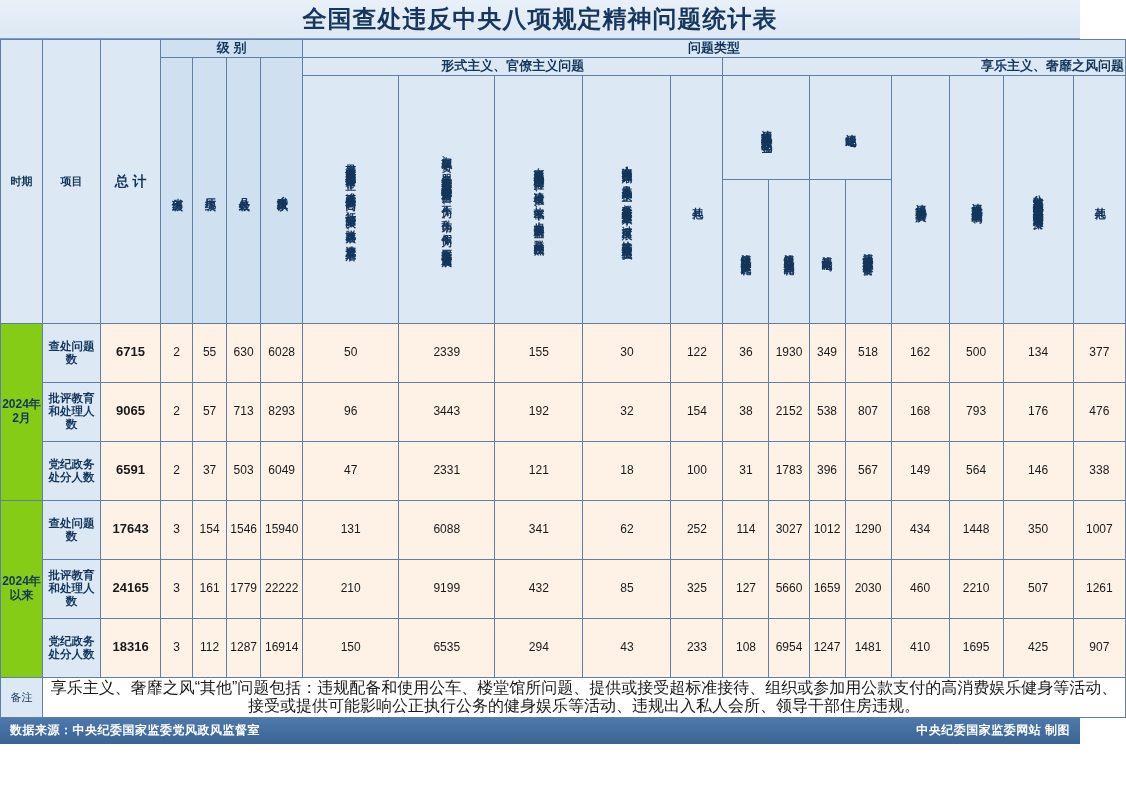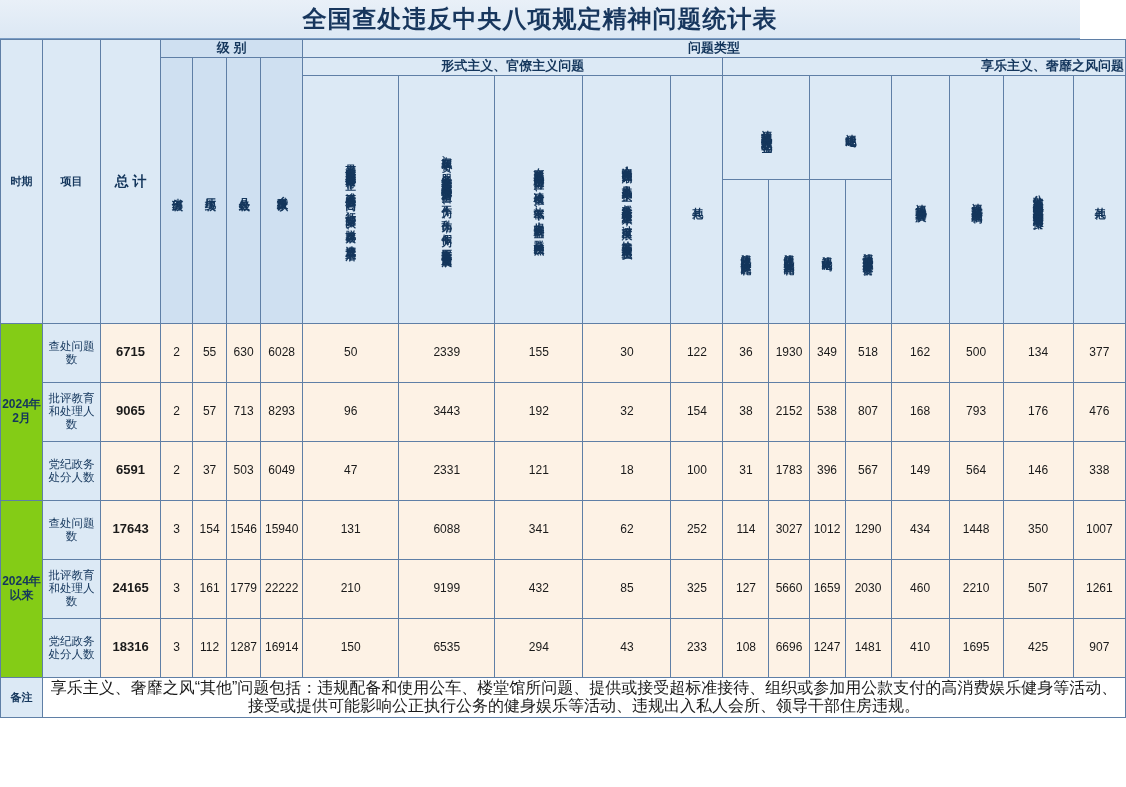--- a/index.html
+++ b/index.html
@@ -50,29 +50,29 @@
     letter-spacing:1px;
     margin:0 auto;
     line-height:1.25;
     font-weight:bold;
     font-size:11px;
     max-height:240px;
   }
   .vwrap{display:flex;justify-content:center;align-items:center;height:100%;}
   td.tall{height:245px;}
   .rowlabel{
-    background:#dce9f5;font-weight:normal;color:#14365c;font-size:11.5px;
+    background:#dce9f5;font-weight:bold;color:#14365c;font-size:11.5px;
   }
   .periodcell{
     background:#84cc16;font-weight:bold;color:#14365c;font-size:12px;
   }
   td.data{background:#fdf2e5;font-size:12px;color:#1a1a1a;}
   td.total{background:#fdf2e5;font-size:13px;font-weight:bold;}
   tr.datarow td{height:56px;}
-  .note-label{background:#dce9f5;font-weight:bold;color:#14365c;margin-top:8px;}
+  .note-label{background:#dce9f5;font-weight:normal;color:#14365c;margin-top:8px;}
   .note-body{
     background:#ffffff;text-align:left;padding:6px 10px;font-size:16px;line-height:1.7;
   }
   .footer{
     height:26px;
     background:linear-gradient(to bottom,#4e79ab,#3a6394);
     color:#ffffff;
     display:flex;align-items:center;justify-content:space-between;
     padding:0 10px;
     font-size:12px;font-weight:bold;
@@ -346,30 +346,34 @@
         <td class="data">3</td>
         <td class="data">112</td>
         <td class="data">1287</td>
         <td class="data">16914</td>
         <td class="data">150</td>
         <td class="data">6535</td>
         <td class="data">294</td>
         <td class="data">43</td>
         <td class="data">233</td>
         <td class="data">108</td>
-        <td class="data">6696</td>
+        <td class="data">6954</td>
         <td class="data">1247</td>
         <td class="data">1481</td>
         <td class="data">410</td>
         <td class="data">1695</td>
         <td class="data">425</td>
         <td class="data">907</td>
       </tr>
 
       <tr>
         <td class="note-label">备注</td>
         <td class="note-body" colspan="19">享乐主义、奢靡之风“其他”问题包括：违规配备和使用公车、楼堂馆所问题、提供或接受超标准接待、组织或参加用公款支付的高消费娱乐健身等活动、接受或提供可能影响公正执行公务的健身娱乐等活动、违规出入私人会所、领导干部住房违规。</td>
       </tr>
     </tbody>
   </table>
 
+  <div class="footer">
+    <div class="left">数据来源：中央纪委国家监委党风政风监督室</div>
+    <div class="right">中央纪委国家监委网站 制图</div>
+  </div>
 
 </div>
 
 </body></html>

